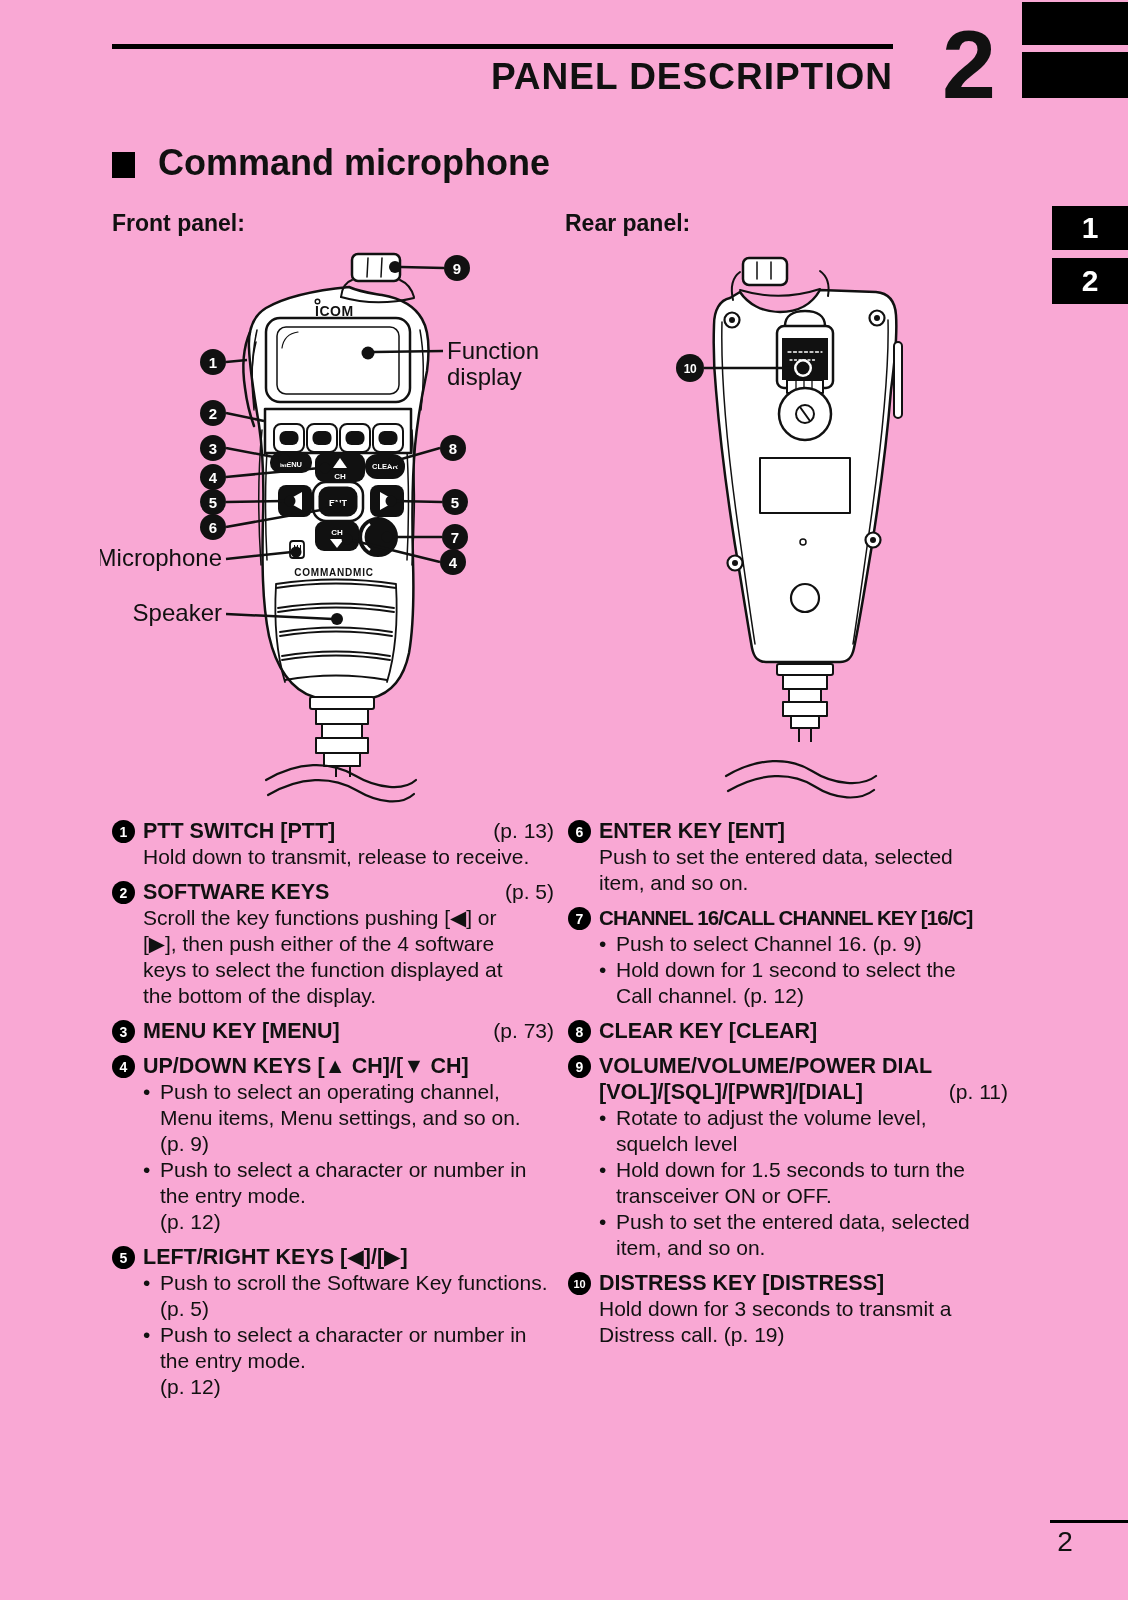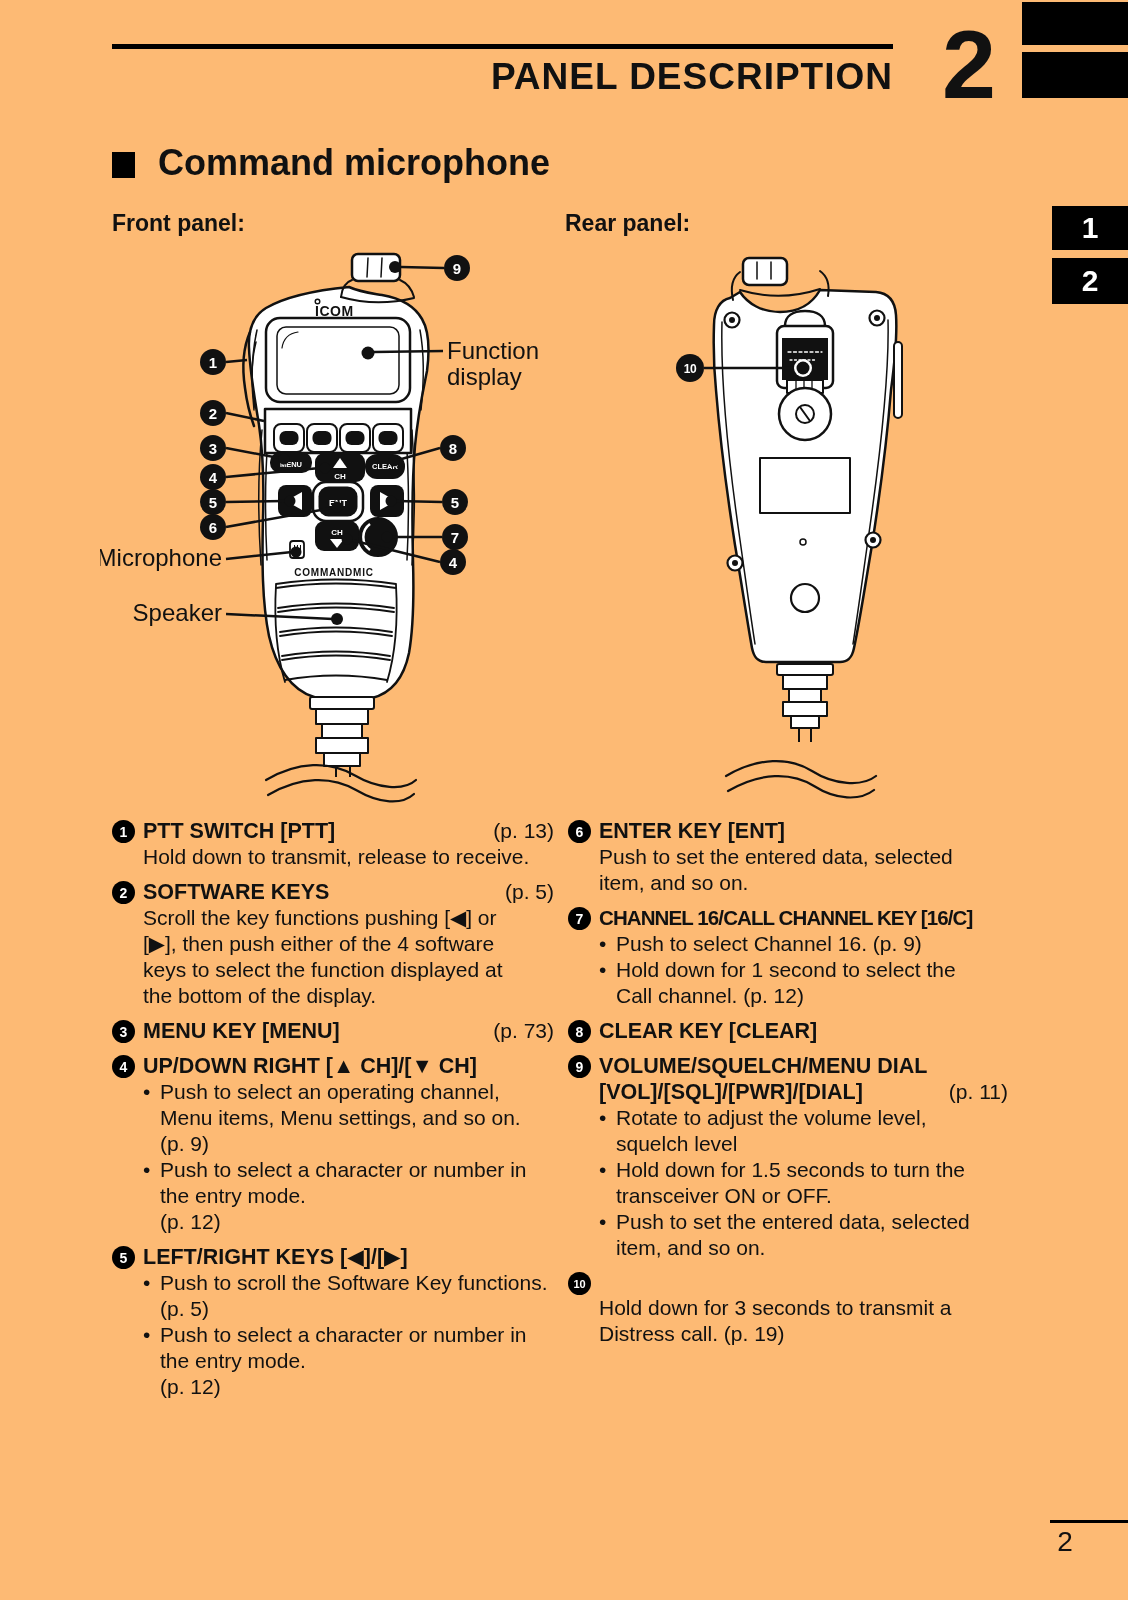--- a/index.html
+++ b/index.html
@@ -1,16 +1,16 @@
 <!DOCTYPE html>
 <html><head>
 <meta charset="utf-8">
 <style>
   html,body{margin:0;padding:0;background:#888;}
-  .page{position:relative;width:1128px;height:1600px;background:#fdba74;
+  .page{position:relative;width:1128px;height:1600px;background:#f9a8d4;
         font-family:"Liberation Sans","DejaVu Sans",sans-serif;color:#111;overflow:hidden;margin:0 auto;}
   .rule{position:absolute;left:112px;top:44px;width:781px;height:5px;background:#000;}
   .chapter-title{position:absolute;left:112px;top:56px;width:781px;text-align:right;
                  font-size:37px;font-weight:bold;letter-spacing:1px;}
   .big-num{position:absolute;left:930px;top:16px;width:78px;font-size:97px;font-weight:bold;
            line-height:1;text-align:center;}
   .bar{position:absolute;left:1022px;width:106px;background:#000;}
   .bar1{top:2px;height:43px;}
   .bar2{top:52px;height:46px;}
   .tab{position:absolute;left:1052px;width:76px;background:#000;color:#fff;display:flex;
@@ -353,21 +353,21 @@
       <div class="item">
         <div class="item-head">
           <span class="num">3</span>
           <span class="title">MENU KEY [MENU]</span>
           <span class="pageref">(p. 73)</span>
         </div>
       </div>
       <div class="item">
         <div class="item-head">
           <span class="num">4</span>
-          <span class="title">UP/DOWN RIGHT [▲ CH]/[▼ CH]</span>
+          <span class="title">UP/DOWN KEYS [▲ CH]/[▼ CH]</span>
         </div>
         <div class="bullet">
           <span class="bchar">•</span>
           <span class="btext">Push to select an operating channel,
 Menu items, Menu settings, and so on.
 (p. 9)</span>
         </div>
         <div class="bullet">
           <span class="bchar">•</span>
           <span class="btext">Push to select a character or number in
@@ -419,21 +419,21 @@
       </div>
       <div class="item">
         <div class="item-head">
           <span class="num">8</span>
           <span class="title">CLEAR KEY [CLEAR]</span>
         </div>
       </div>
       <div class="item">
         <div class="item-head">
           <span class="num">9</span>
-          <span class="title">VOLUME/SQUELCH/MENU DIAL
+          <span class="title">VOLUME/VOLUME/POWER DIAL
 [VOL]/[SQL]/[PWR]/[DIAL]</span>
           <span class="pageref">(p. 11)</span>
         </div>
         <div class="bullet">
           <span class="bchar">•</span>
           <span class="btext">Rotate to adjust the volume level,
 squelch level</span>
         </div>
         <div class="bullet">
           <span class="bchar">•</span>
@@ -442,20 +442,21 @@
         </div>
         <div class="bullet">
           <span class="bchar">•</span>
           <span class="btext">Push to set the entered data, selected
 item, and so on.</span>
         </div>
       </div>
       <div class="item">
         <div class="item-head">
           <span class="num wide">10</span>
+          <span class="title">DISTRESS KEY [DISTRESS]</span>
         </div>
         <div class="para">Hold down for 3 seconds to transmit a
 Distress call. (p. 19)</div>
       </div>
     </div>
 
   <div class="footer-rule"></div>
   <div class="footer-num">2</div>
 </div>
 

